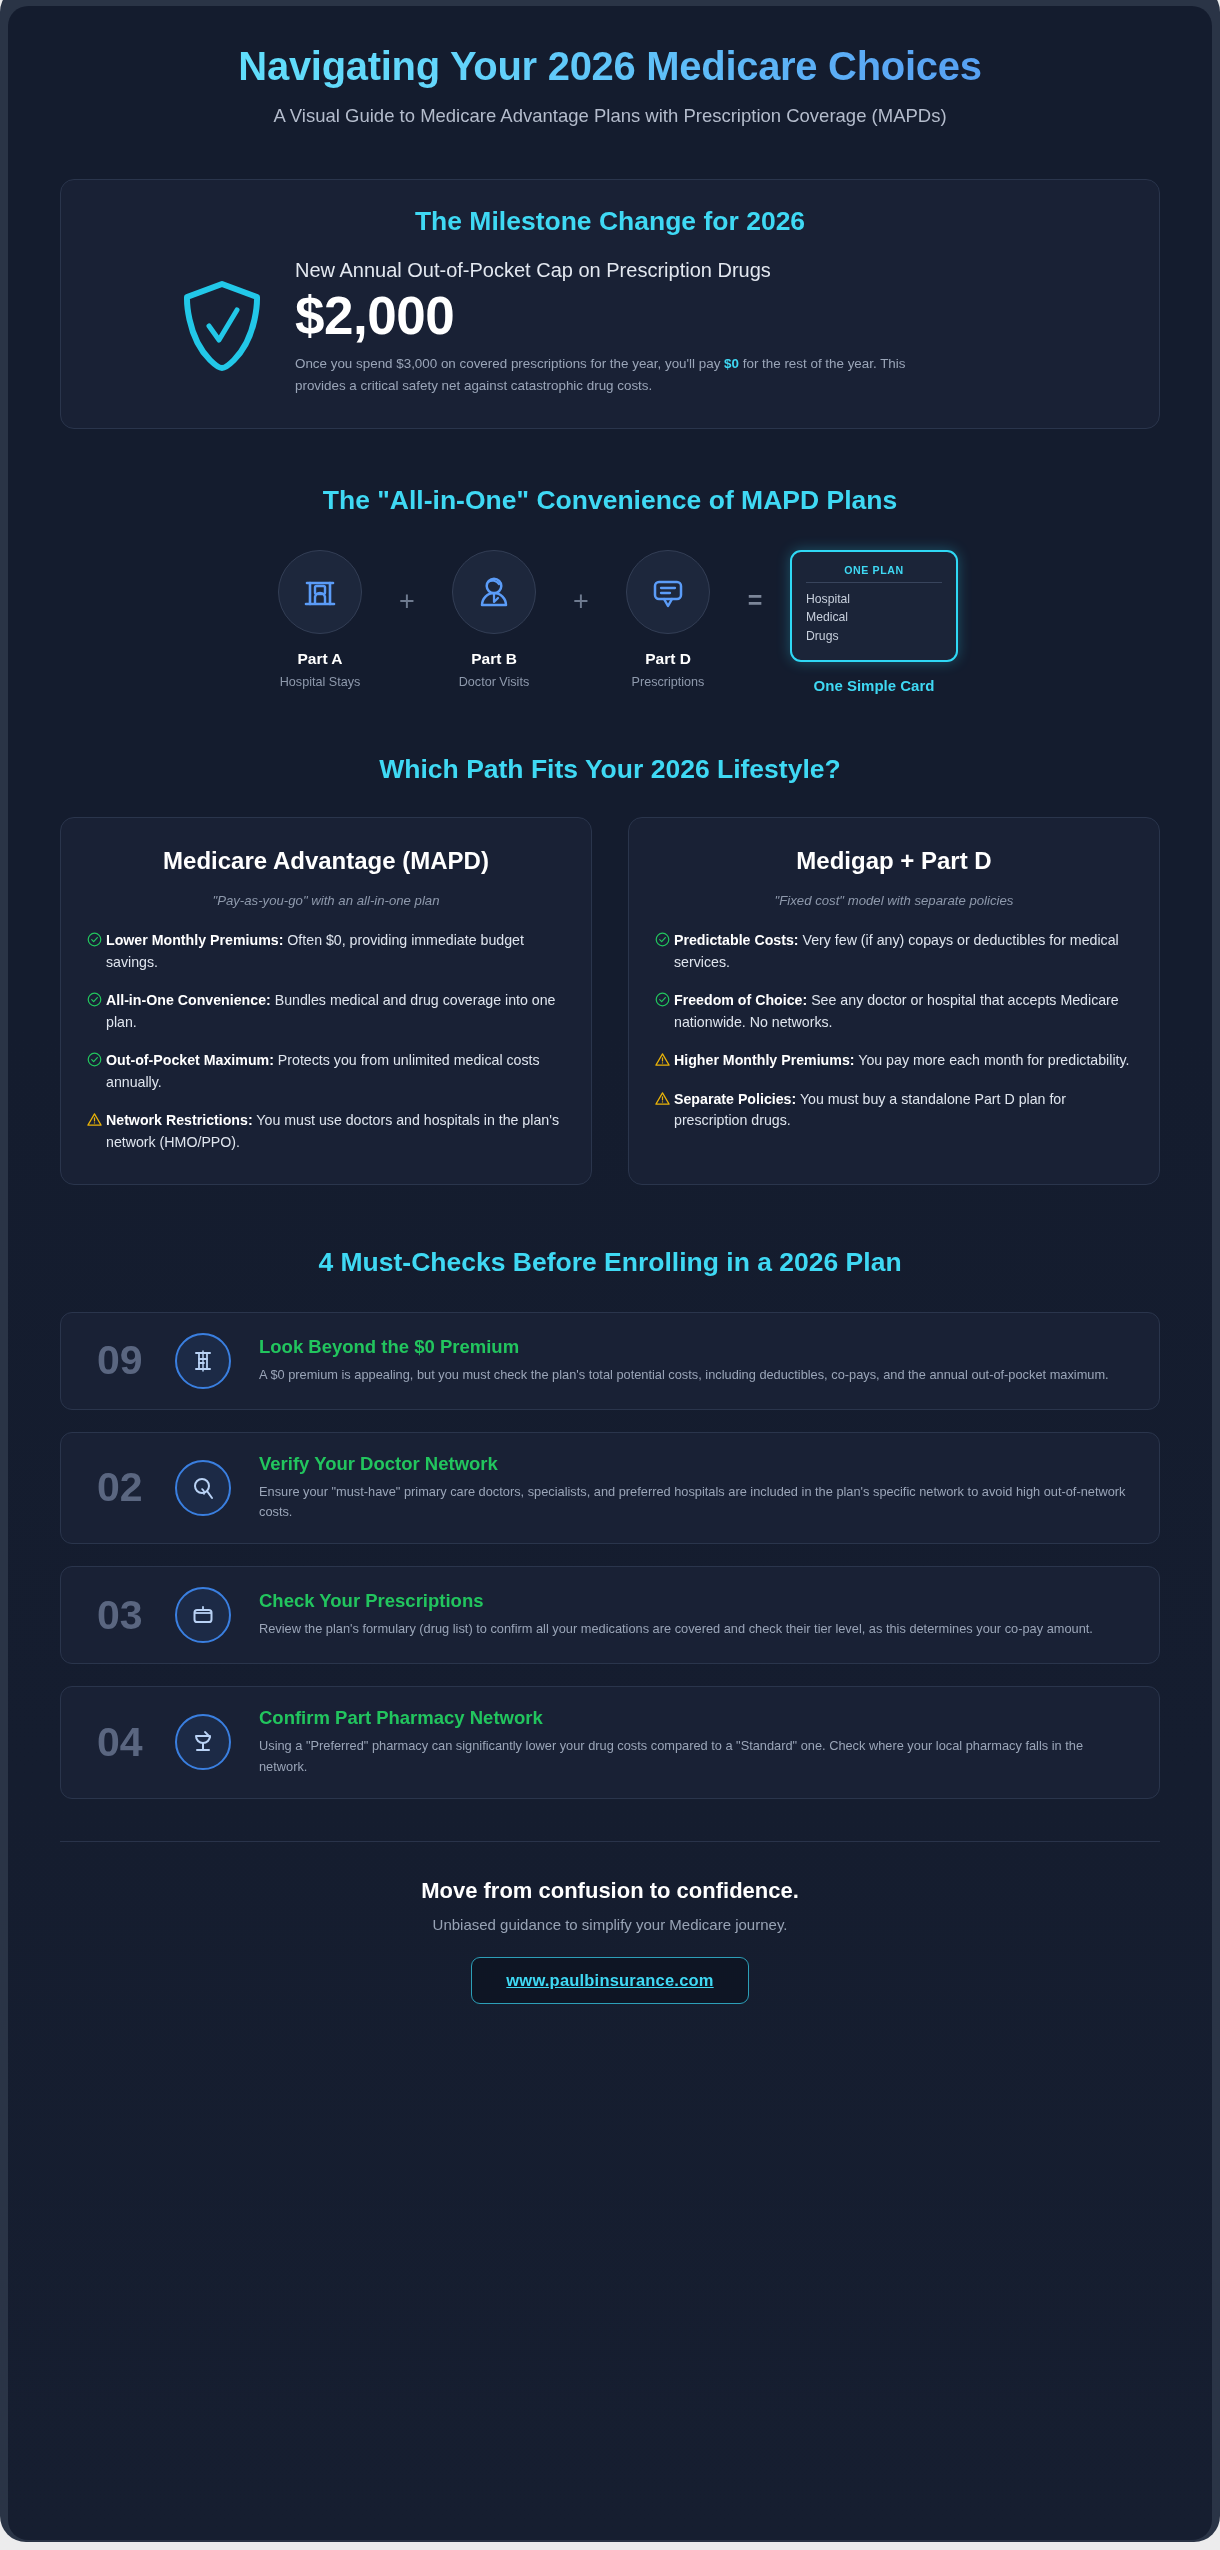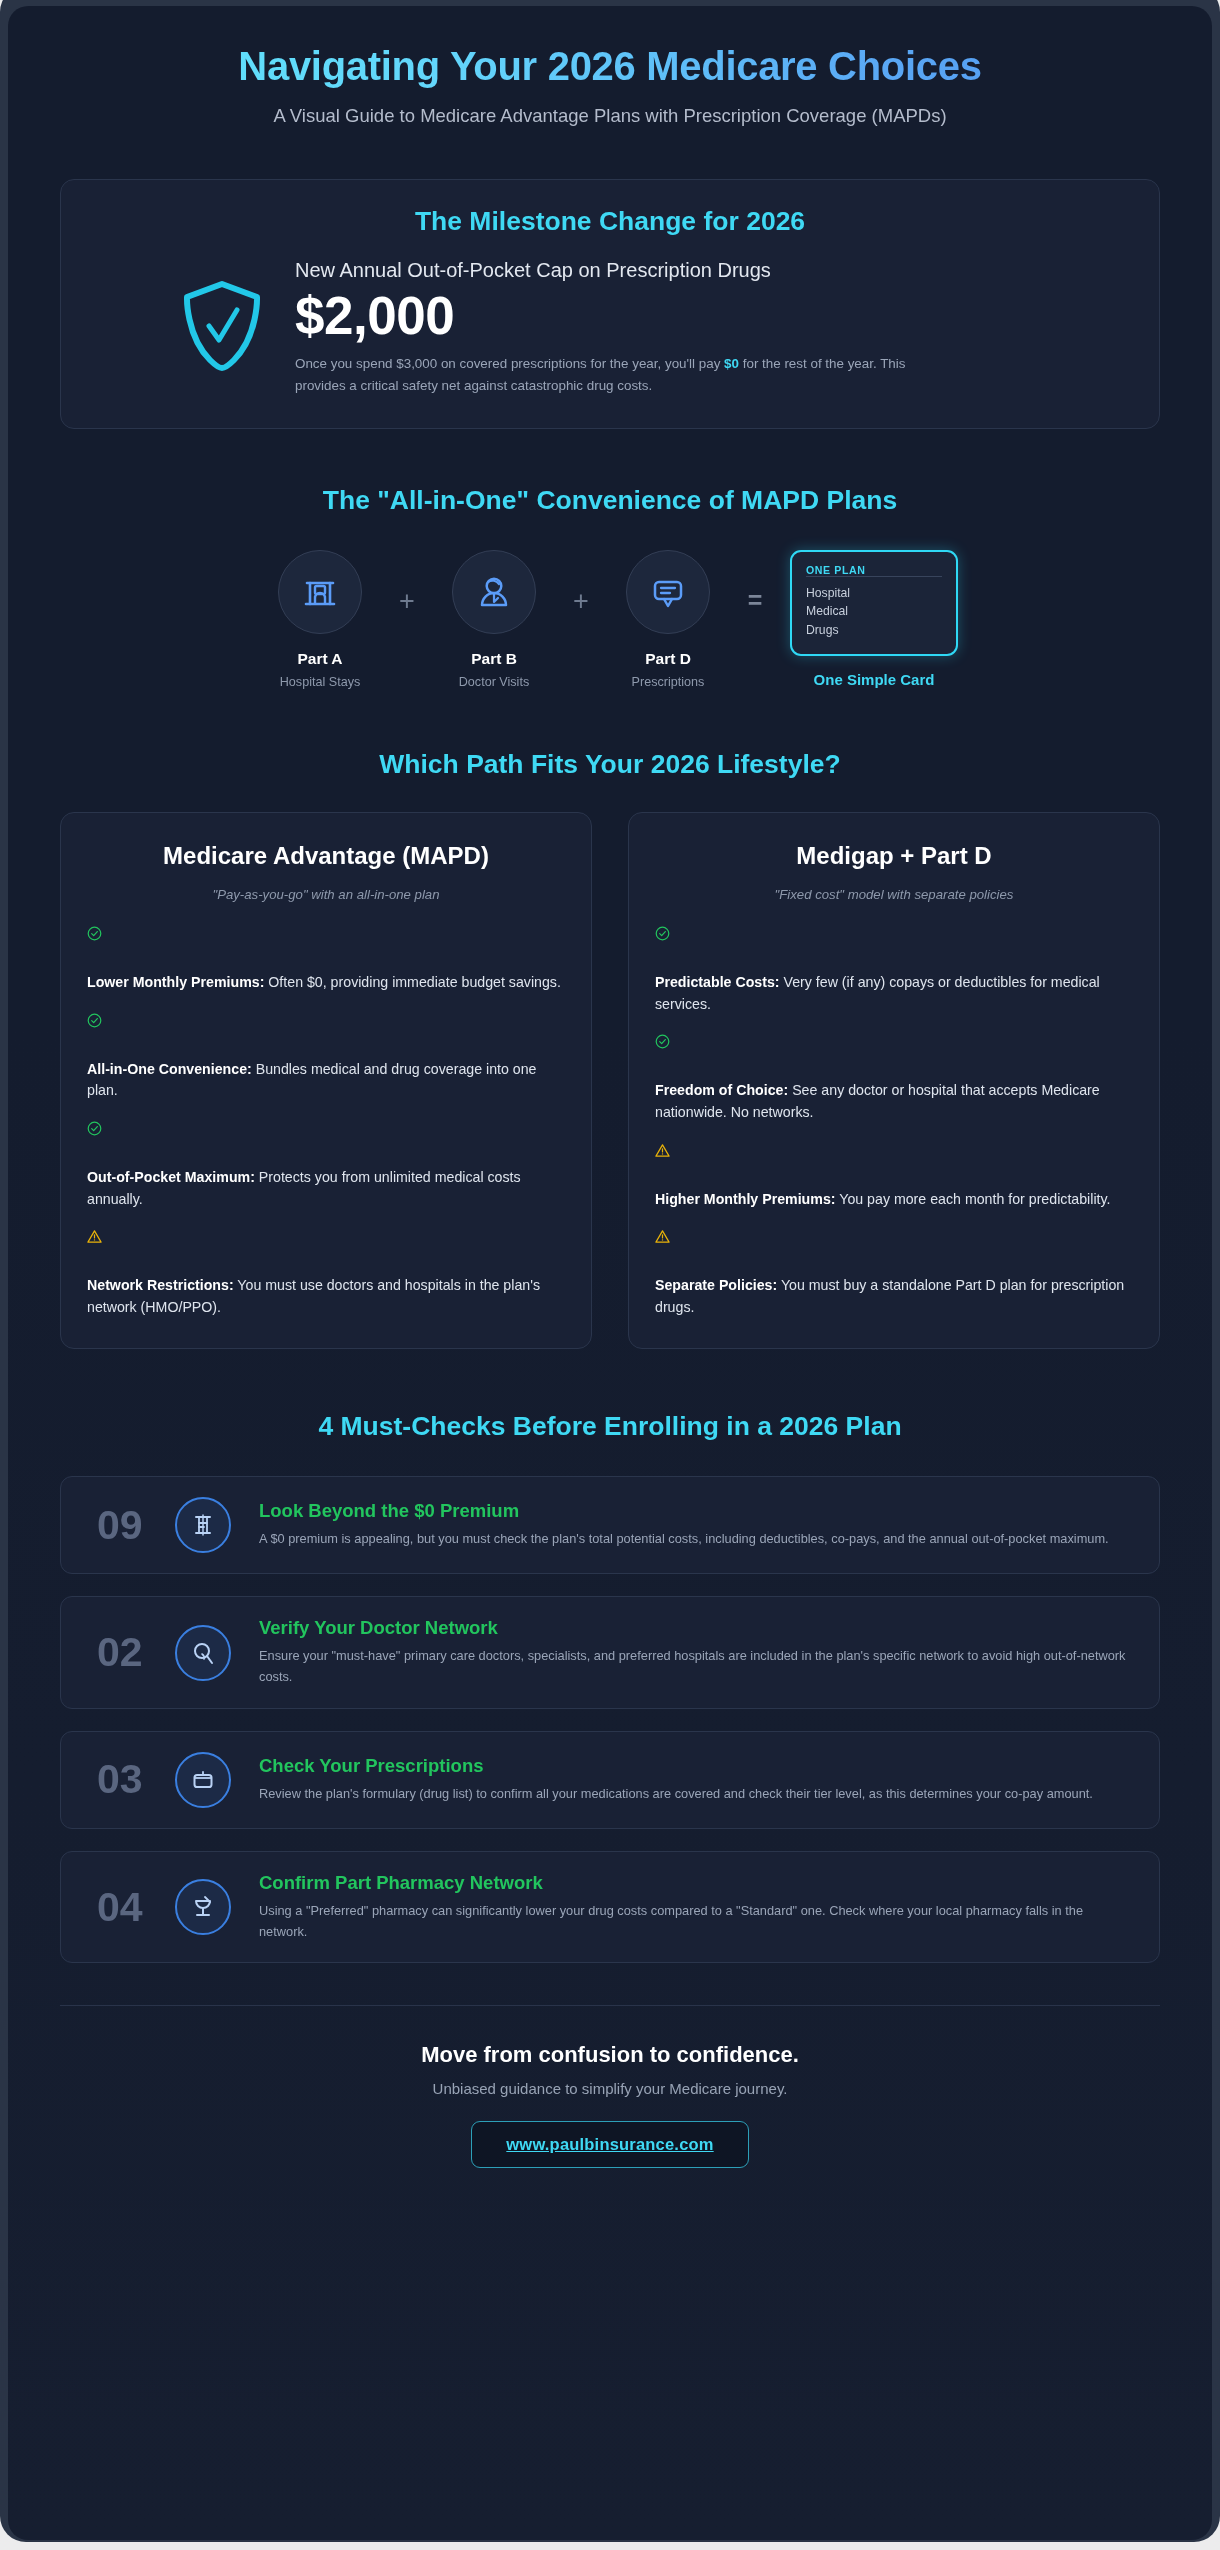--- a/index.html
+++ b/index.html
@@ -159,22 +159,24 @@
     background: #1b2438;
     padding: 12px 14px 14px 14px;
     text-align: left;
     box-shadow: 0 0 14px rgba(47,216,245,0.30);
   }
   .plan-card-head {
     font-size: 10.6px;
     font-weight: bold;
     color: #3fd9f4;
     letter-spacing: 0.6px;
+    padding-bottom: 6px;
     border-bottom: 1px solid #38445c;
     margin-bottom: 7px;
+    text-align: center;
   }
   .plan-card li {
     list-style: none;
     font-size: 12.2px;
     color: #c7cfdc;
     line-height: 1.55;
     font-weight: 300;
   }
   .card-caption {
     margin-top: 15px;
@@ -205,24 +207,23 @@
     text-align: center;
     margin-top: 16px;
     font-size: 13.2px;
     font-style: italic;
     color: #8e99ac;
     font-weight: 300;
   }
   .cc-list { margin-top: 22px; }
   .cc-item {
     display: flex;
-    gap: 27px;
+    gap: 4px;
     margin-bottom: 17px;
     align-items: flex-start;
-    flex-direction: column;
   }
   .cc-item:last-child { margin-bottom: 0; }
   .cc-ico { flex: 0 0 auto; margin-top: 2px; }
   .cc-text {
     font-size: 14.2px;
     line-height: 1.52;
     color: #dfe5ee;
     font-weight: 300;
   }
   .cc-text b { color: #ffffff; font-weight: bold; }

